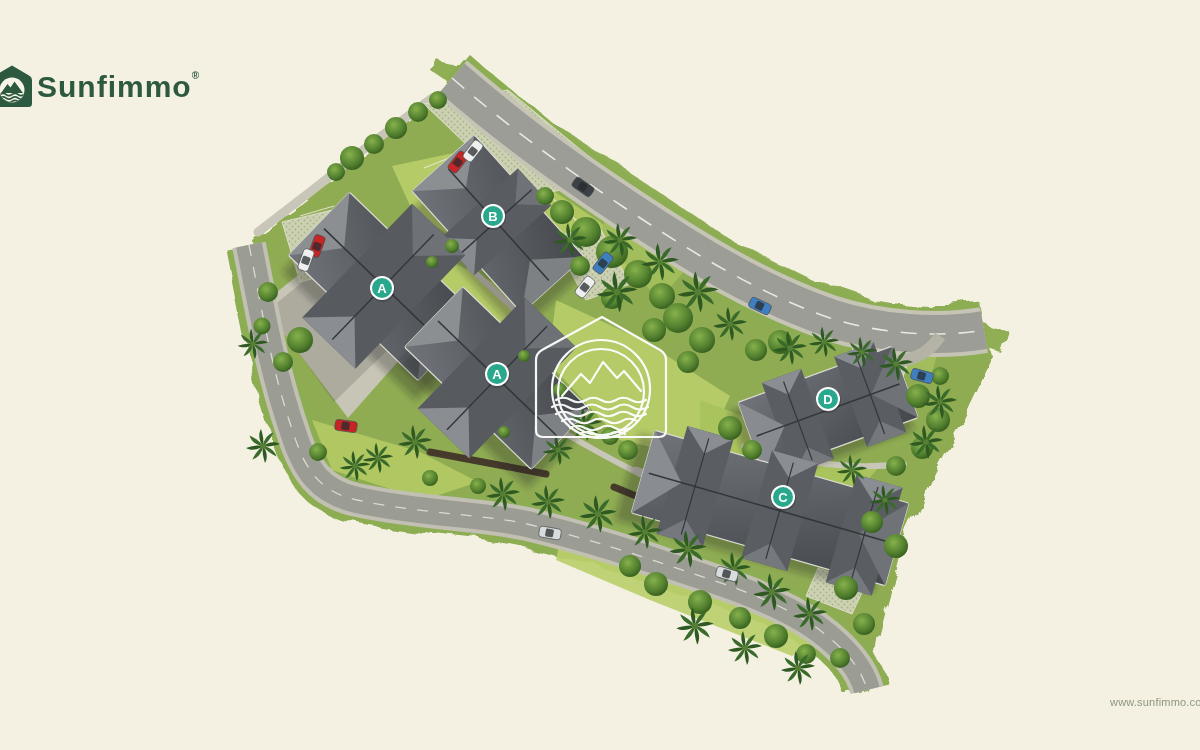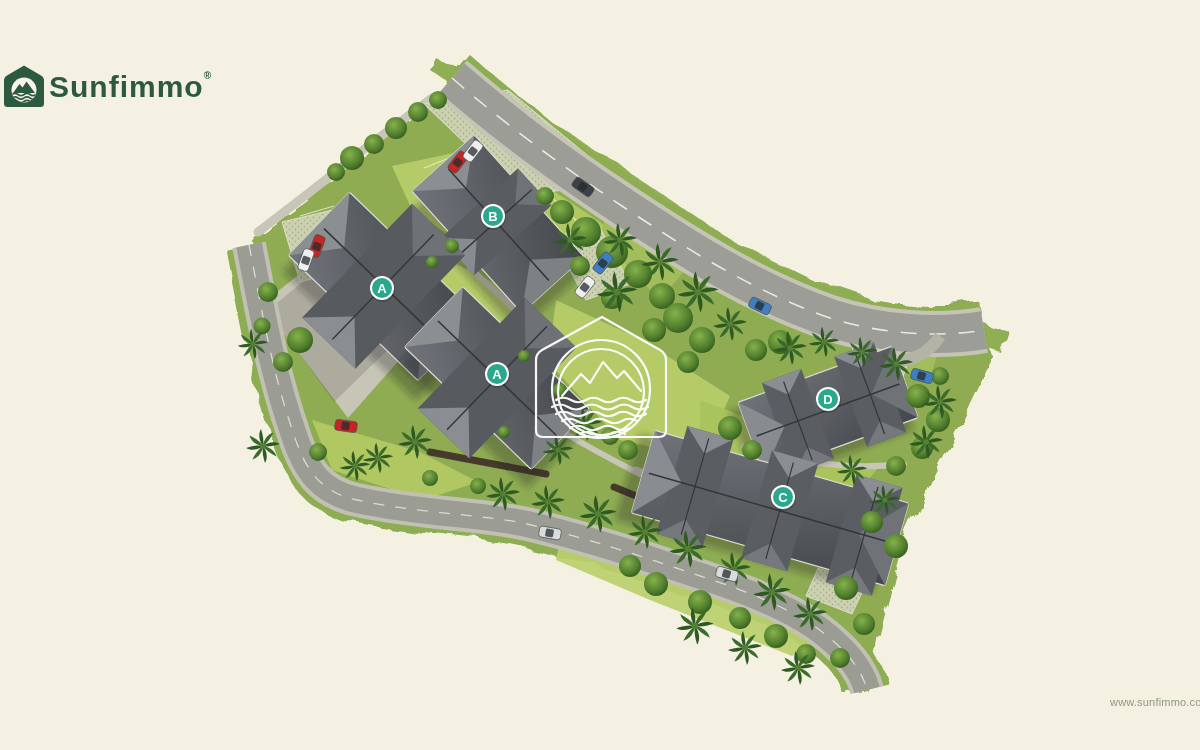--- a/index.html
+++ b/index.html
@@ -2,21 +2,21 @@
 <html><head>
 <meta charset="utf-8">
 <style>
   html,body{margin:0;padding:0}
   body{
     position:relative;width:1200px;height:750px;overflow:hidden;
     background:#f4f1e2;font-family:"Liberation Sans",sans-serif;
   }
   .stage{position:absolute;inset:0}
   svg.plan{position:absolute;left:0;top:0;display:block}
-  .logo{position:absolute;left:12px;top:0;width:260px;height:130px}
+  .logo{position:absolute;left:0;top:0;width:260px;height:130px}
   .logo-icon{position:absolute;left:-9px;top:64px}
   .brand-word{
     position:absolute;left:37px;top:71px;
     font-size:30px;font-weight:bold;color:#2d5941;letter-spacing:1px;line-height:1;
     white-space:nowrap;
   }
   .brand-word sup{font-size:10px;font-weight:bold;vertical-align:18px;letter-spacing:0}
   .url{
     position:absolute;right:-11px;bottom:42px;
     font-size:11px;color:#8e977f;letter-spacing:.2px;white-space:nowrap;

